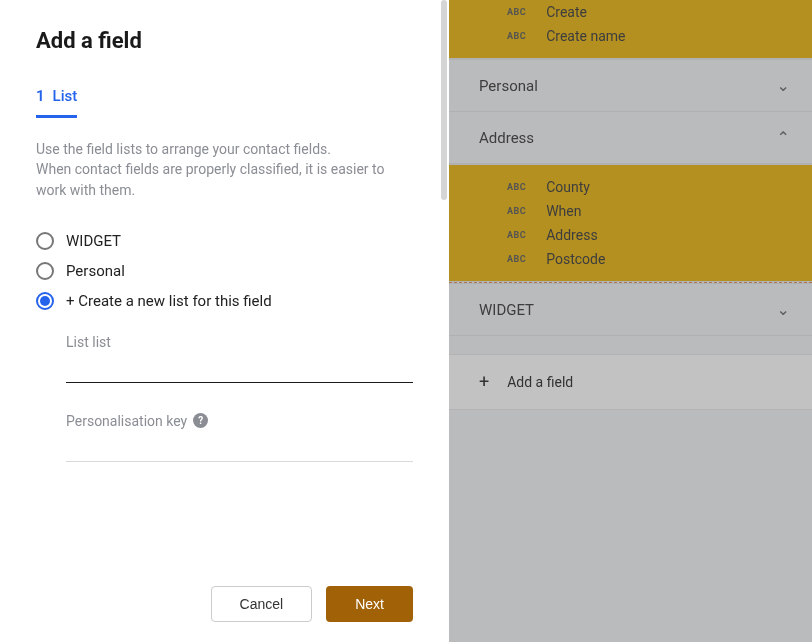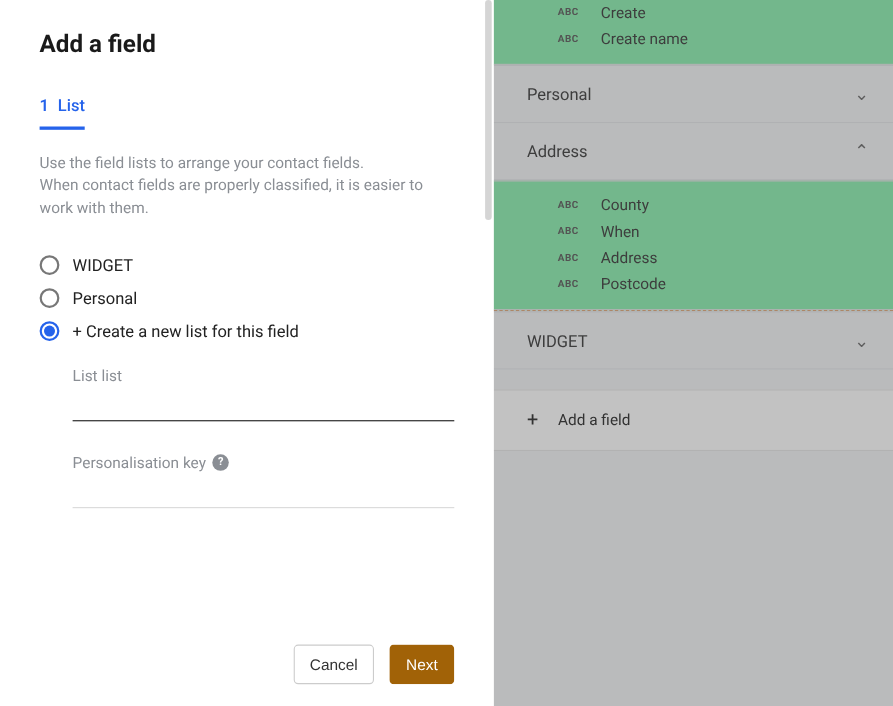--- a/index.html
+++ b/index.html
@@ -143,21 +143,21 @@
       justify-content: center;
     }
     .modal-footer {
       margin-top: auto;
       display: flex;
       justify-content: flex-end;
       gap: 14px;
       padding-top: 20px;
     }
     .btn {
-      padding: 9px 14px;
+      padding: 9px 28px;
       border-radius: 4px;
       font-size: 14px;
       font-weight: 500;
       cursor: pointer;
       border: 1px solid transparent;
     }
     .btn-cancel {
       background: #fff;
       color: #333;
       border: 1px solid #ccc;
@@ -201,21 +201,21 @@
       align-items: center;
       justify-content: space-between;
       padding: 16px 22px 16px 30px;
       background: #f3f4f6;
       border-top: 1px solid #e2e4e8;
       border-bottom: 1px solid #e2e4e8;
       font-size: 15px;
       color: #333;
     }
     .section-bg {
-      background: #86efac;
+      background: #eab308;
       padding: 10px 0;
       border-top: 1px solid #e6e6e6;
       border-bottom: 1px solid #e6e6e6;
     }
     .add-field-row {
       display: flex;
       align-items: center;
       gap: 18px;
       padding: 18px 0 18px 30px;
       background: #fff;

